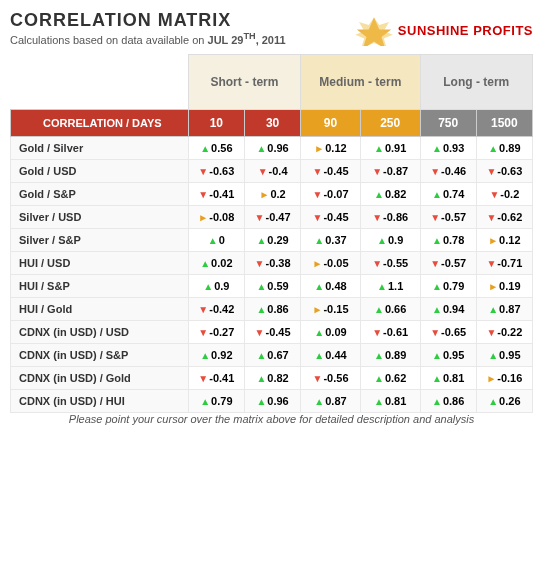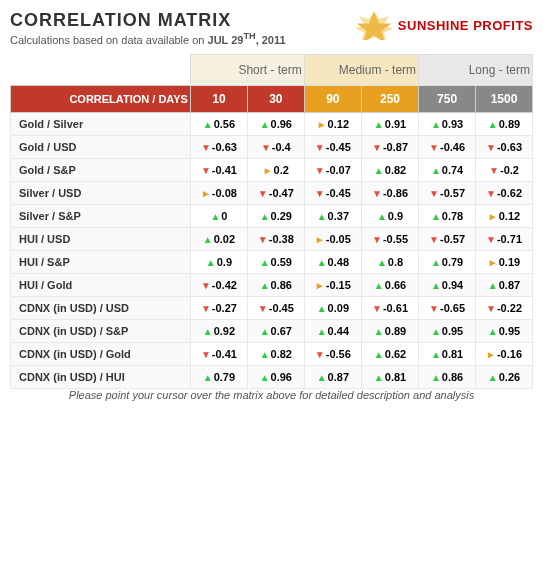--- a/index.html
+++ b/index.html
@@ -6,21 +6,21 @@
     body {
       font-family: Arial, sans-serif;
       background: #fff;
       width: 543px;
       min-height: 563px;
       padding: 10px;
     }
     .header-area {
       display: flex;
       justify-content: space-between;
-      align-items: flex-start;
+      align-items: flex-end;
       margin-bottom: 8px;
       gap: 31px;
     }
     .title-block {}
     .main-title {
       font-size: 18px;
       font-weight: bold;
       color: #333;
       letter-spacing: 1px;
     }
@@ -59,42 +59,42 @@
       text-align: right;
     }
 
     table {
       width: 100%;
       border-collapse: collapse;
       font-size: 12px;
     }
     .term-header-row th {
       background: #fff;
-      text-align: right;
-      font-weight: normal;
+      text-align: center;
+      font-weight: bold;
       color: #555;
-      padding: 8px 2px;
+      padding: 20px 2px;
       border: 1px solid #ddd;
     }
     .term-header-row th.empty { border: none; background: #fff; }
     .term-header-row th.short { background: #f5f0e0; color: #666; }
     .term-header-row th.medium { background: #f5e8c0; color: #666; }
     .term-header-row th.long { background: #e8e8e8; color: #666; }
 
     .col-header-row th {
       padding: 6px 2px;
       text-align: center;
       color: #fff;
       font-weight: bold;
       font-size: 12px;
       border: 1px solid #ccc;
     }
     .col-header-row th.label-col {
       background: #c0392b;
-      text-align: right;
+      text-align: center;
       padding-left: 8px;
       font-size: 11px;
       margin-top: 48px;
     }
     .col-header-row th.short-col { background: #c0392b; }
     .col-header-row th.medium-col { background: #e8a020; }
     .col-header-row th.long-col { background: #888; }
 
     tbody tr { border-bottom: 1px solid #eee; }
     tbody tr:nth-child(even) { background: #fafafa; }
@@ -355,21 +355,21 @@
           <td><span class="cell-val">
               <span class="arrow-up">▲</span>
               <span>0.59</span>
             </span></td>
           <td><span class="cell-val">
               <span class="arrow-up">▲</span>
               <span>0.48</span>
             </span></td>
           <td><span class="cell-val">
               <span class="arrow-up">▲</span>
-              <span>0.8</span>
+              <span>1.1</span>
             </span></td>
           <td><span class="cell-val">
               <span class="arrow-up">▲</span>
               <span>0.79</span>
             </span></td>
           <td><span class="cell-val">
               <span class="arrow-side">►</span>
               <span>0.19</span>
             </span></td>
         </tr>

